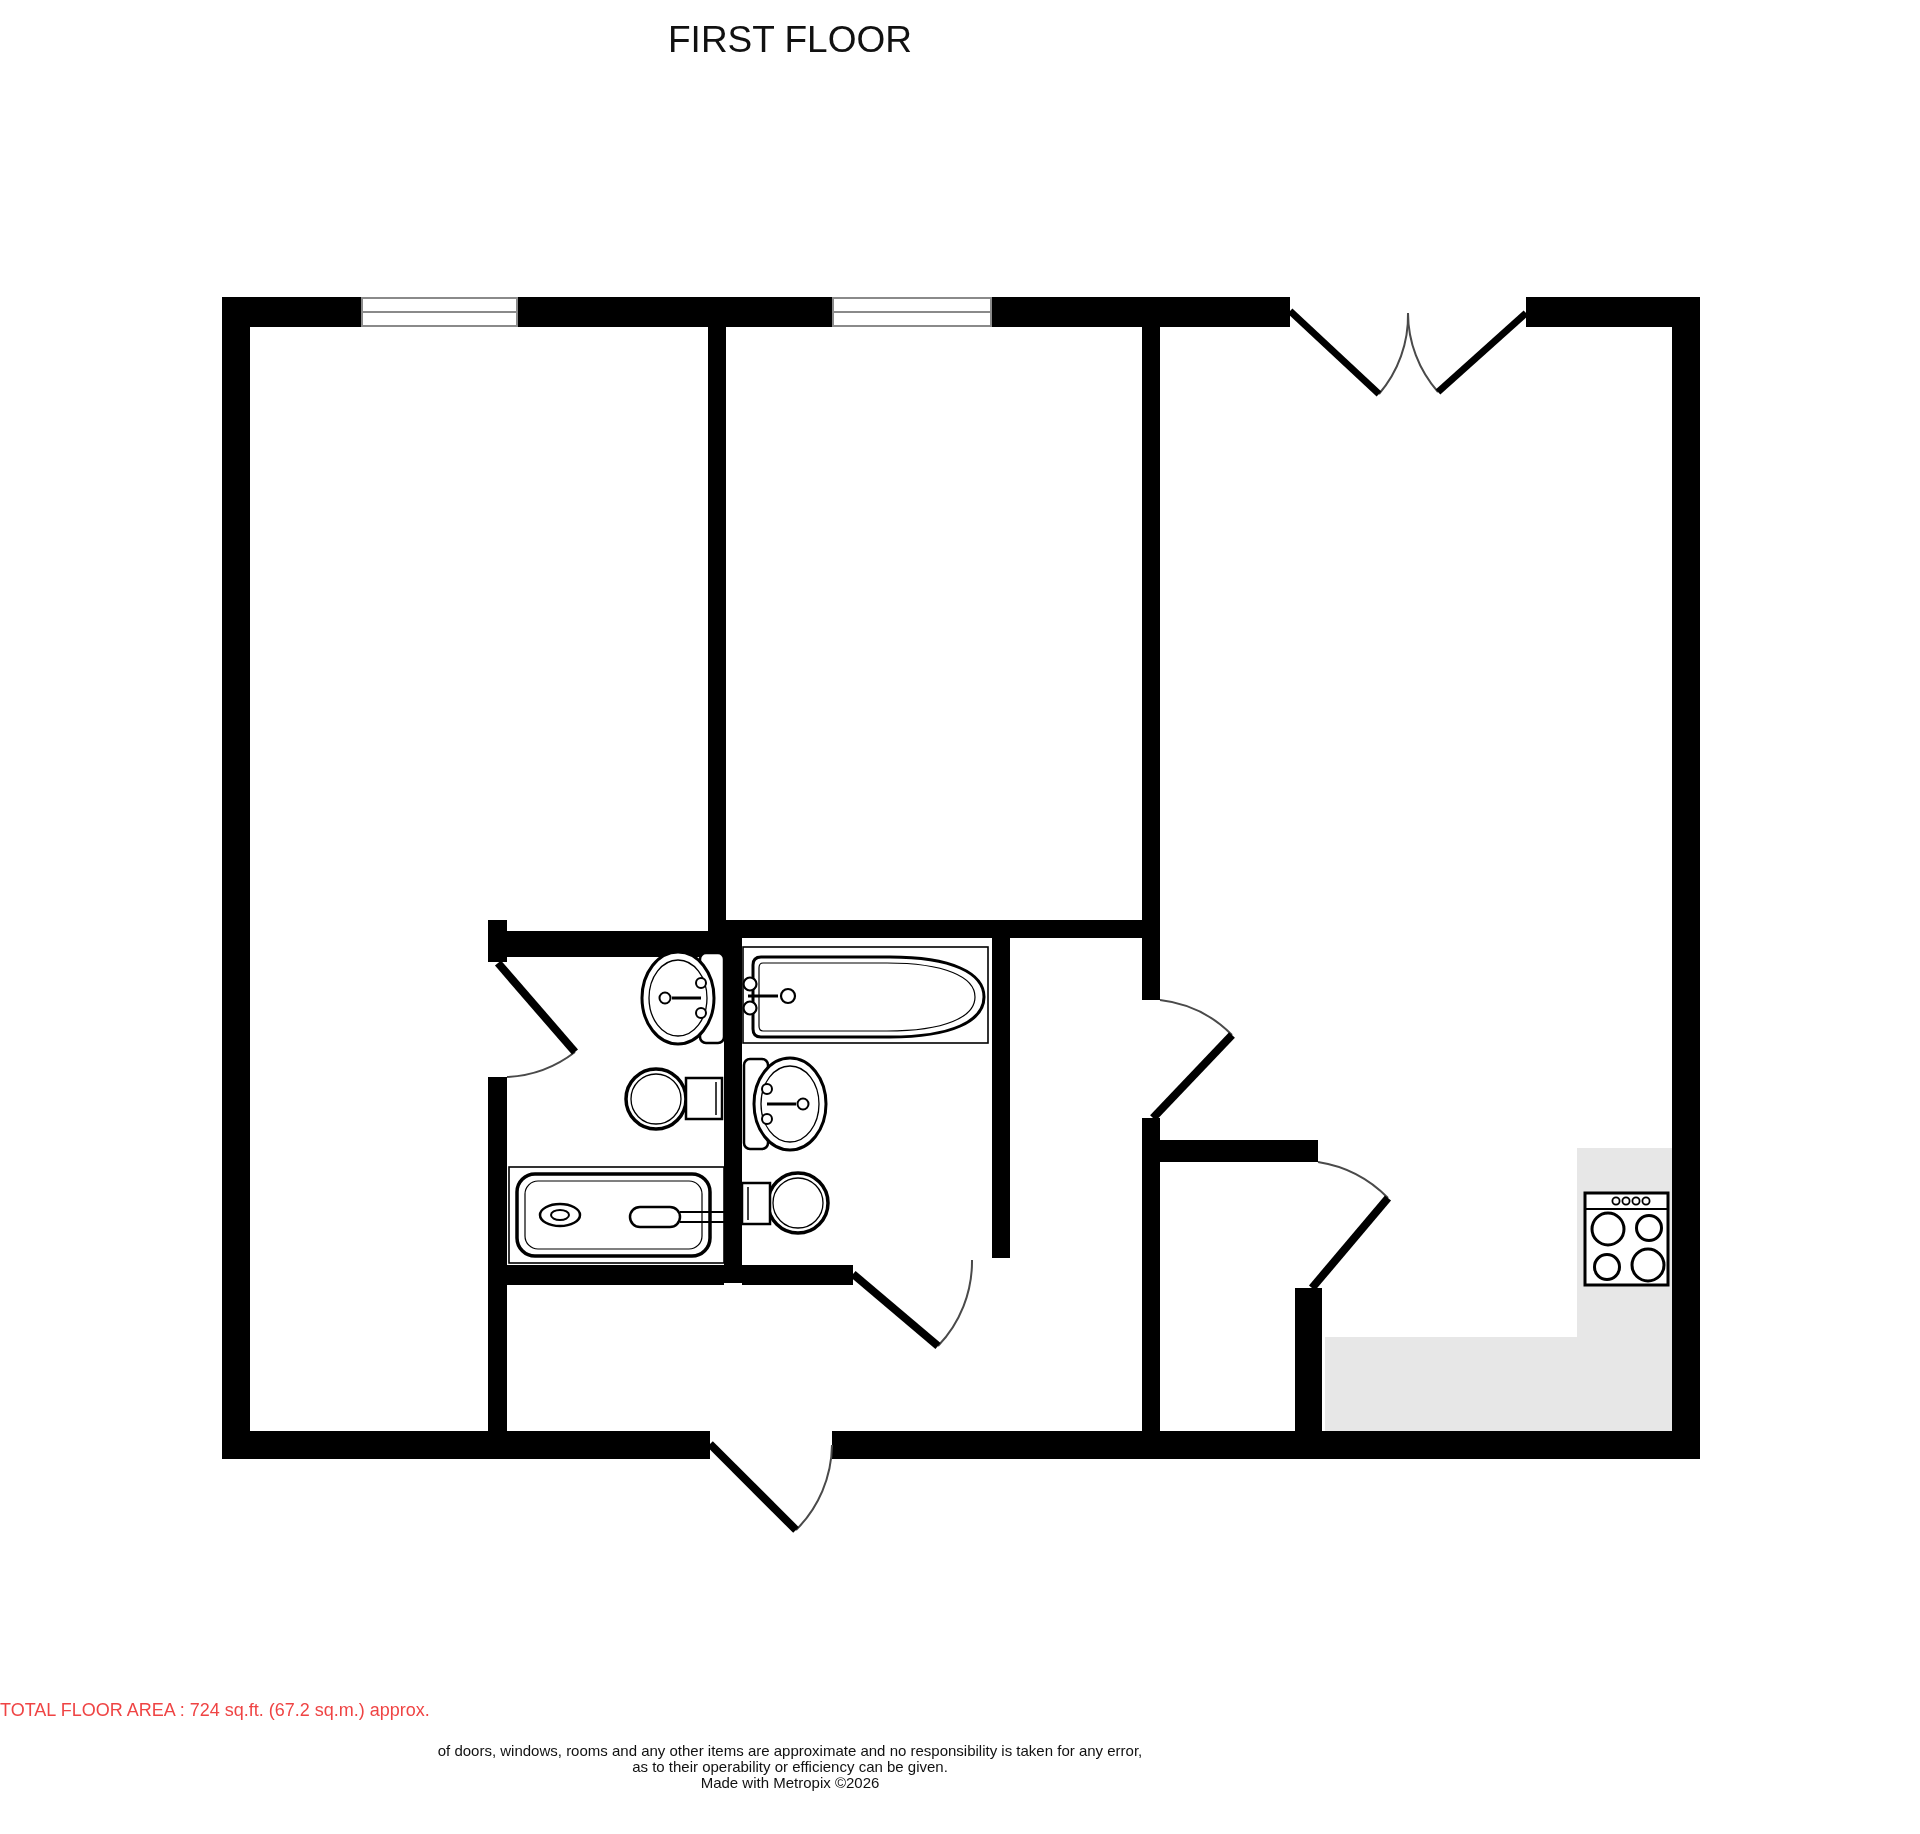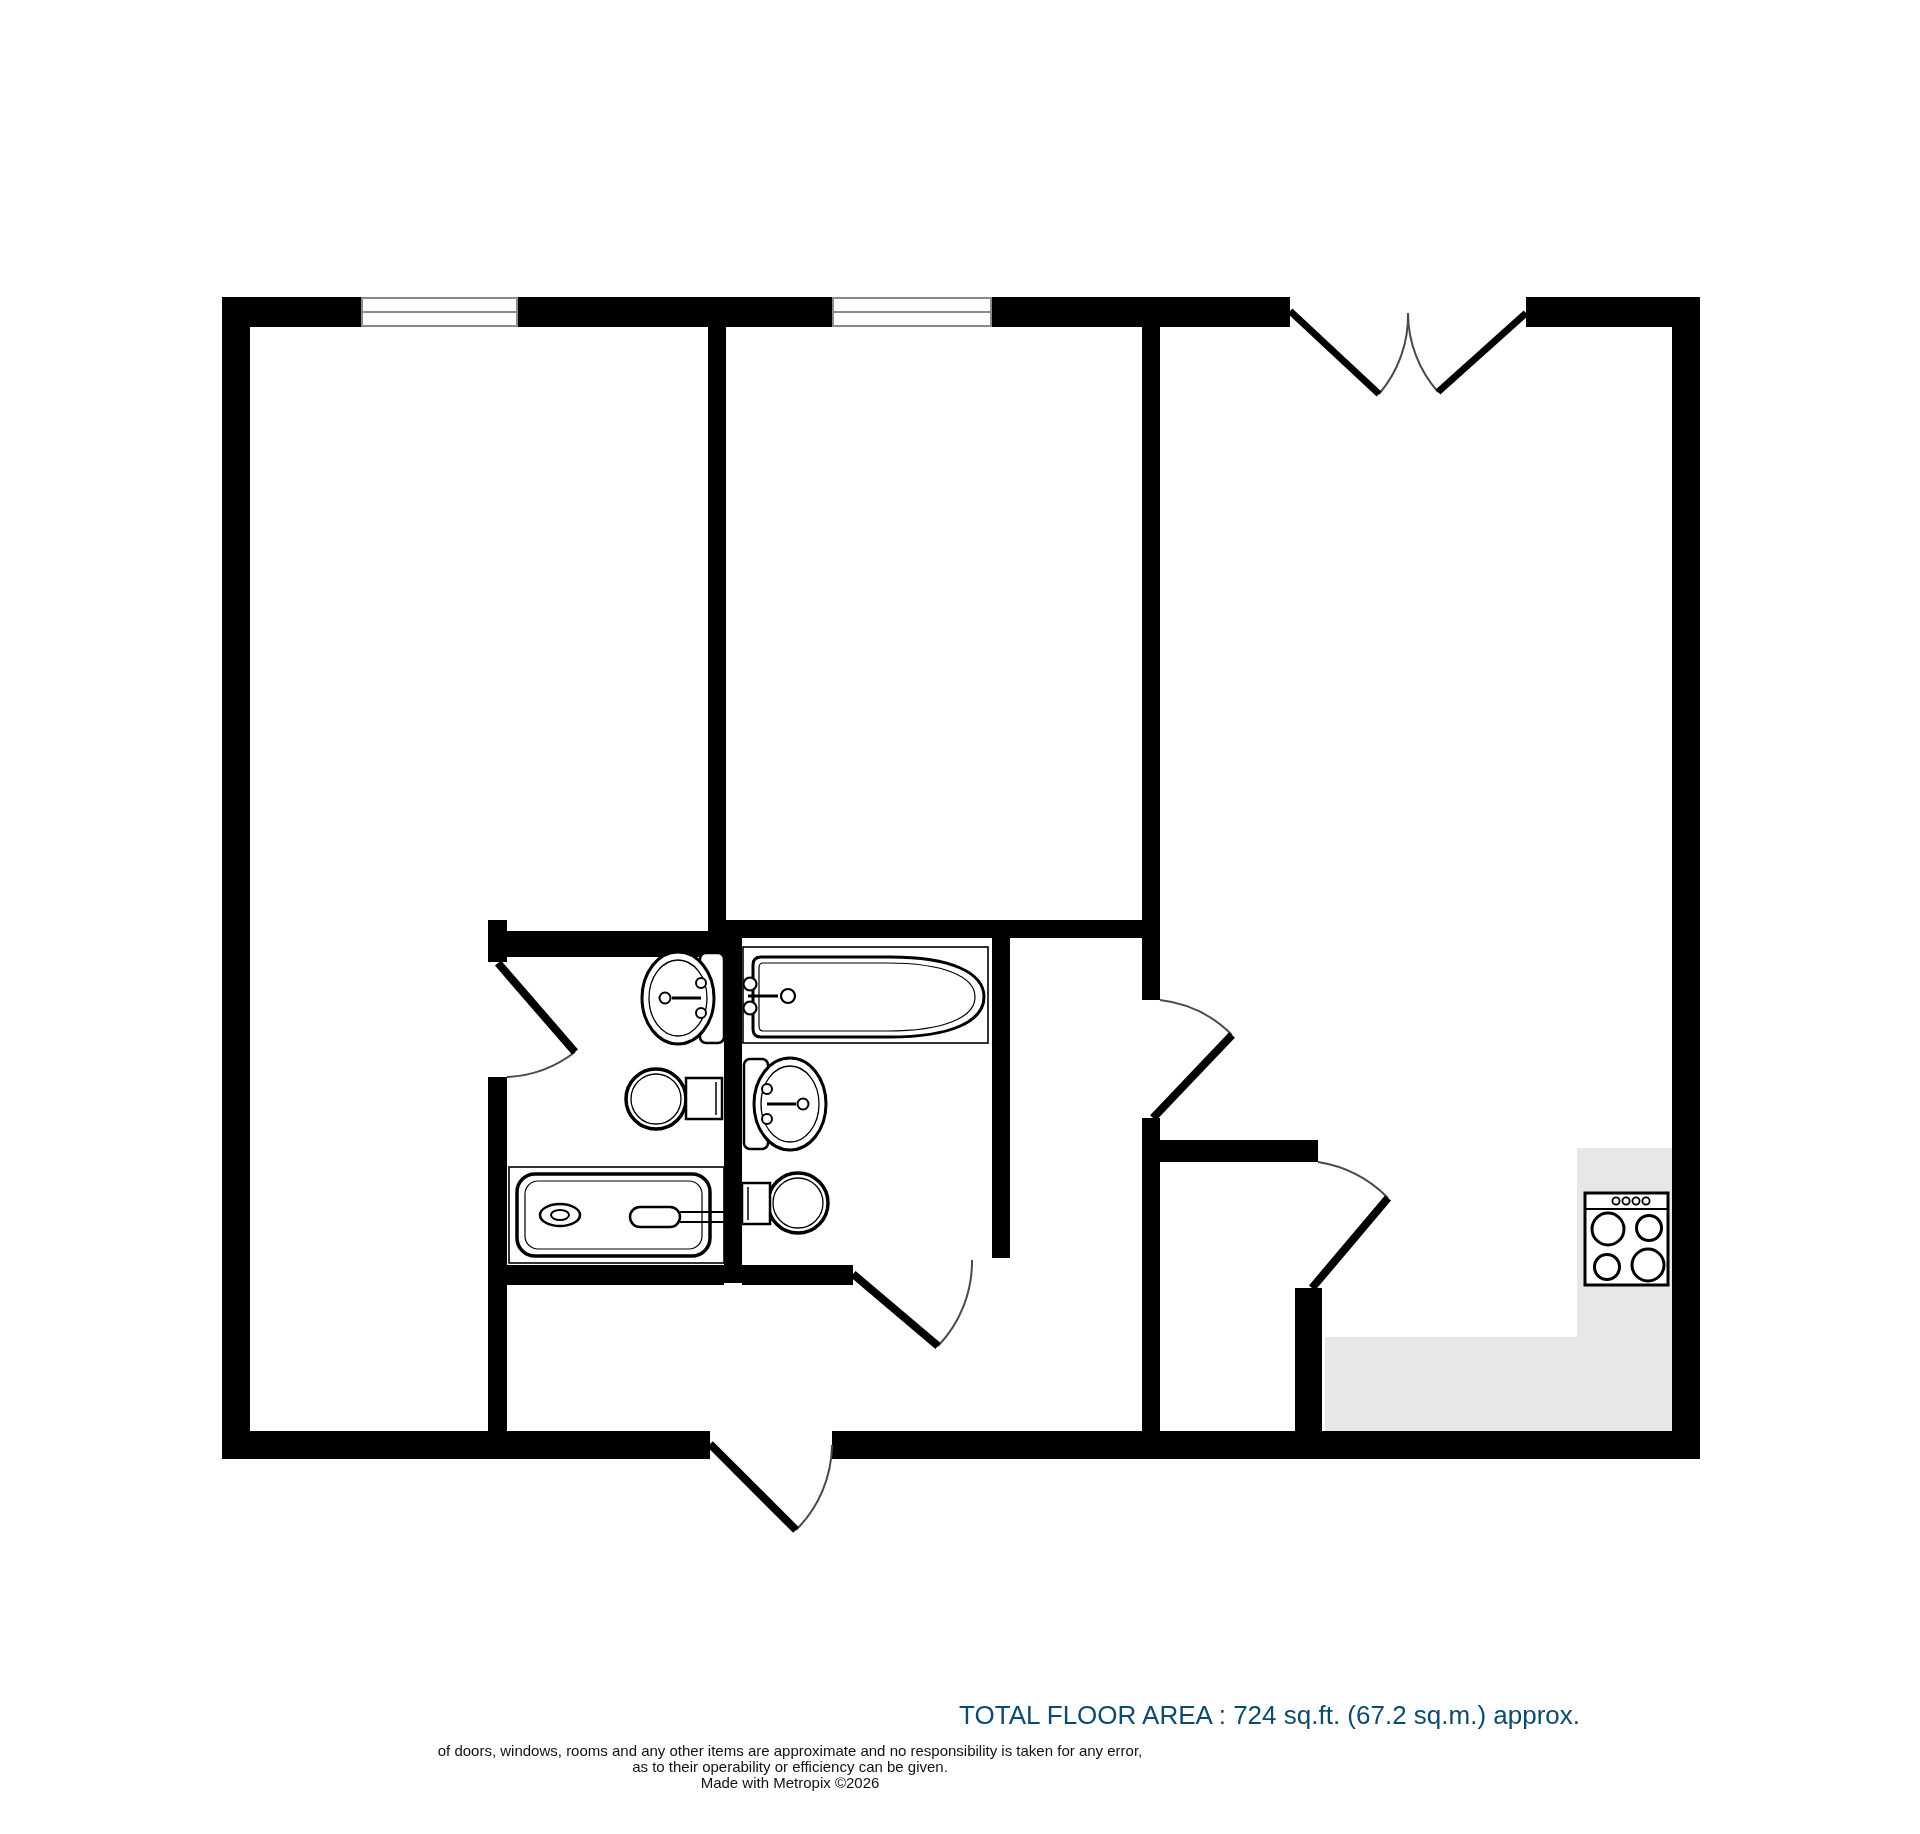--- a/index.html
+++ b/index.html
@@ -1,32 +1,33 @@
 <!DOCTYPE html>
 <html><head>
 <meta charset="utf-8">
 <style>
   html,body{margin:0;padding:0;background:#ffffff;}
   .page{position:relative;width:1920px;height:1834px;background:#fff;overflow:hidden;
         font-family:"Liberation Sans", sans-serif;color:#000;}
   .title-block{position:absolute;top:16px;left:0;width:1580px;text-align:center;
                font-size:37px;line-height:47px;color:#111;}
   .plan-svg{position:absolute;left:0;top:0;}
-  .footer-total{position:absolute;top:1700px;left:0;width:1580px;text-align:right;
-                font-size:26px;color:#0c4a6e;}
+  .footer-total{position:absolute;top:1700px;left:0;width:1580px;text-align:left;
+                font-size:18px;color:#ef4444;}
   .footer-disclaimer{position:absolute;top:1743px;left:270px;width:1040px;text-align:center;
                      font-size:15px;line-height:16px;color:#111;}
   .footer-disclaimer div{white-space:nowrap;}
 </style>
 </head>
 <body>
 
 <div class="page">
 
   <div class="title-block">
+    <div>FIRST FLOOR</div>
   </div>
 
   <svg class="plan-svg" width="1920" height="1834" viewBox="0 0 1920 1834">
 
     <g fill="#000000">
       <rect x="222" y="297" width="140" height="30"></rect>
       <rect x="517" y="297" width="316" height="30"></rect>
       <rect x="991" y="297" width="299" height="30"></rect>
       <rect x="1526" y="297" width="174" height="30"></rect>
       <rect x="222" y="297" width="28" height="1162"></rect>

